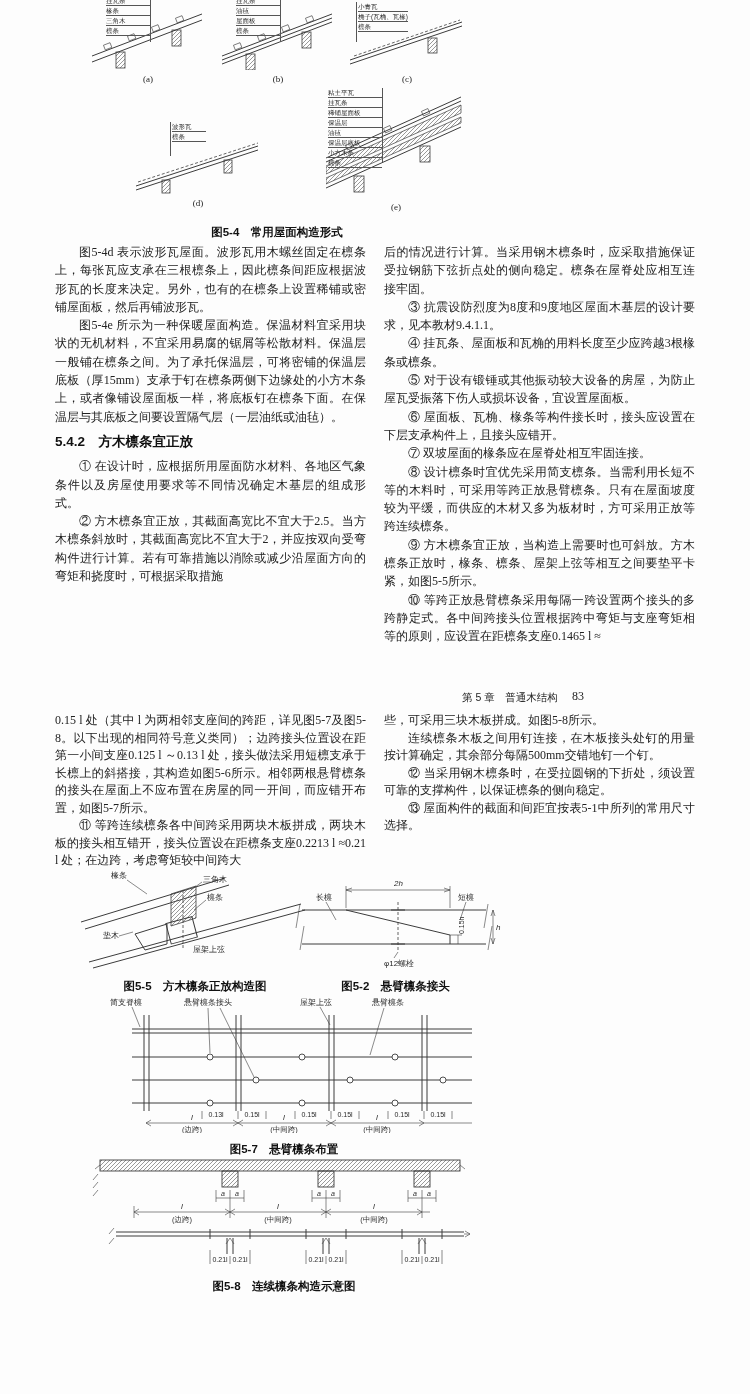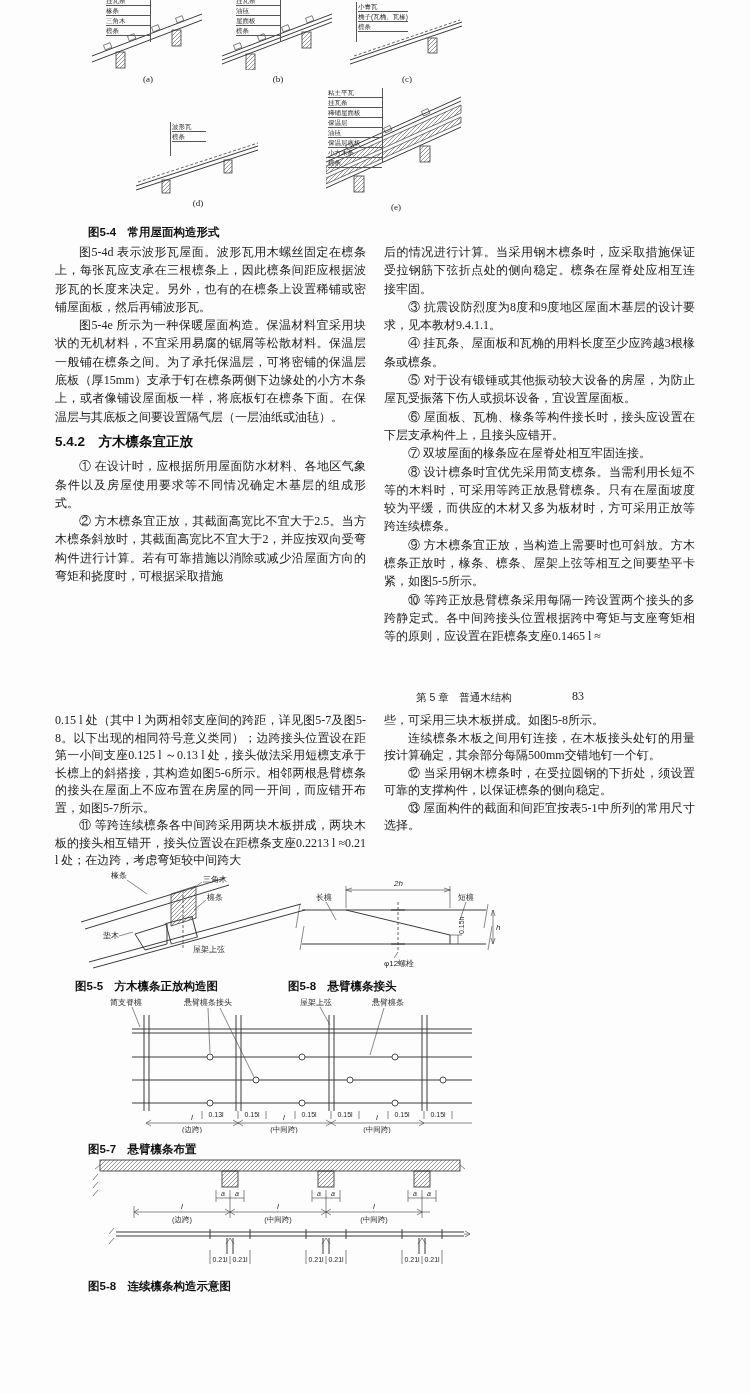--- a/index.html
+++ b/index.html
@@ -8,35 +8,35 @@
   
   .fig54{position:absolute;left:88px;top:0;width:378px;height:240px;}
   .subfig{position:absolute;}
   .subfig svg{position:absolute;left:0;bottom:14px;}
   .labelstack{position:absolute;z-index:2;}
   .labelstack .flab{font-size:6.5px;line-height:9px;border-bottom:0.5px solid #555;
                     white-space:nowrap;color:#2a2a2a;font-family:"Liberation Sans",sans-serif;}
   .leader{position:absolute;border-left:0.5px solid #555;width:0;z-index:1;}
   .figtag{position:absolute;bottom:0;left:0;right:0;text-align:center;font-size:9px;color:#222;}
   .figcap{font-weight:bold;font-size:11.5px;font-family:"Liberation Sans",sans-serif;
-          text-align:left;color:#111;}
+          text-align:center;color:#111;}
   .fig54 .figcap{position:absolute;bottom:0;left:0;right:0;}
   
   .textblock{position:absolute;display:flex;}
   .col{text-align:justify;font-size:12px;color:#222;}
   .p1col{width:311px;line-height:18.3px;}
   .p2col{width:311px;line-height:17.5px;}
   .col + .col{margin-left:18px;}
   .para{margin:0;text-indent:2em;}
   .para.noindent{text-indent:0;}
   .sec-heading{font-family:"Liberation Sans",sans-serif;font-weight:bold;font-size:13.5px;
                margin:7px 0 6px 0;color:#111;}
   
   .p2header{position:absolute;top:691px;left:0;width:750px;font-size:10.5px;color:#222;}
-  .chap{position:absolute;left:416px;top:0;font-family:"Liberation Sans",sans-serif;}
+  .chap{position:absolute;left:462px;top:0;font-family:"Liberation Sans",sans-serif;}
   .pnum{position:absolute;left:572px;top:-2px;font-weight:normal;font-size:12px;}
   
   .figblock{position:absolute;}
   .figblock .figcap{margin-top:5px;}
   svg text{font-family:"Liberation Sans",sans-serif;fill:#2a2a2a;}
   .s{stroke:#3c3c3c;stroke-width:1;fill:none;}
   .sthin{stroke:#3c3c3c;stroke-width:0.6;fill:none;}
   .sdash{stroke:#3c3c3c;stroke-width:0.8;fill:none;stroke-dasharray:3,2;}
 </style>
 </head>
@@ -279,21 +279,21 @@
       <line class="sthin" x1="162" y1="67" x2="174" y2="67"></line>
       <text x="176" y="66" font-size="7" transform="rotate(-90 176 66)">0.15h</text>
 
       <text x="28" y="32" font-size="8">长檩</text>
       <line class="sthin" x1="38" y1="34" x2="48" y2="52"></line>
       <text x="170" y="32" font-size="8">短檩</text>
       <line class="sthin" x1="178" y1="34" x2="172" y2="52"></line>
       <text x="96" y="98" font-size="8">φ12螺栓</text>
       <line class="sthin" x1="110" y1="84" x2="106" y2="90"></line>
     </svg>
-    <div class="figcap">图5-8　悬臂檩条接头</div>
+    <div class="figcap">图5-2　悬臂檩条接头</div>
   </div>
 
   <div class="figblock" style="left:88px;top:993px;width:392px;">
     <svg width="392" height="140" viewBox="0 0 392 140">
 
       <g class="s">
         <line x1="56" y1="22" x2="56" y2="118"></line>
           <line x1="61" y1="22" x2="61" y2="118"></line>
         <line x1="148" y1="22" x2="148" y2="118"></line>
           <line x1="153" y1="22" x2="153" y2="118"></line>

